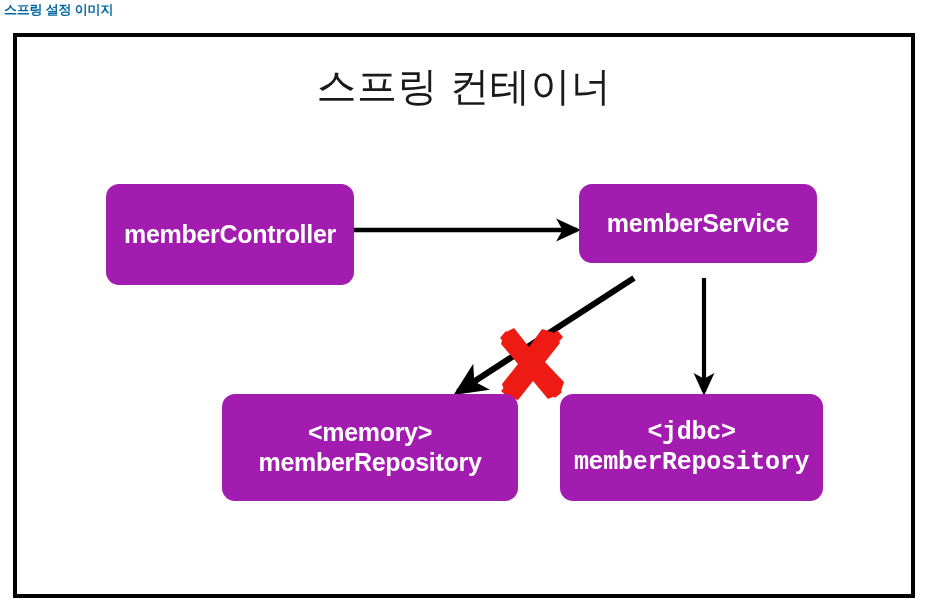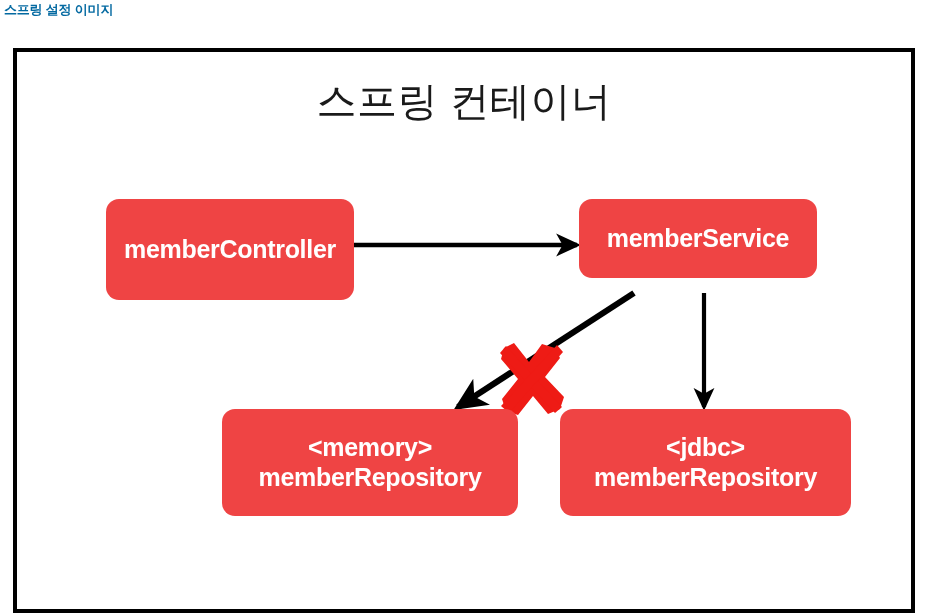--- a/index.html
+++ b/index.html
@@ -24,21 +24,21 @@
     font-weight: bold;
     color: #0369a1;
     letter-spacing: -0.2px;
     white-space: nowrap;
   }
 
   
   #diagram-frame {
     position: absolute;
     left: 13px;
-    top: 48px;
+    top: 33px;
     width: 902px;
     height: 565px;
     box-sizing: border-box;
     border: 4px solid #000000;
     background: #ffffff;
   }
 
   #diagram-title {
     position: absolute;
     left: 0;
@@ -48,21 +48,21 @@
     font-size: 40px;
     color: #1a1a1a;
     font-weight: 400;
     letter-spacing: 0.5px;
   }
 
   
   .bean-box {
     position: absolute;
     box-sizing: border-box;
-    background: #ef4444;
+    background: #a21caf;
     border-radius: 13px;
     color: #ffffff;
     display: flex;
     flex-direction: column;
     align-items: center;
     justify-content: center;
     text-align: center;
     font-size: 25px;
     font-weight: bold;
     line-height: 1.18;
@@ -73,21 +73,21 @@
   #box-member-controller {
     left: 89px;  top: 147px;  width: 248px;  height: 101px;
   }
   #box-member-service {
     left: 562px; top: 147px;  width: 238px;  height: 79px;
   }
   #box-memory-repository {
     left: 205px; top: 357px;  width: 296px;  height: 107px;
   }
   #box-jdbc-repository {
-    left: 543px; top: 357px;  width: 291px;  height: 107px;
+    left: 543px; top: 357px;  width: 263px;  height: 107px; font-family: Liberation Mono, monospace;
   }
 
   .bean-line { display: block; }
 
   
   #connector-layer {
     position: absolute;
     left: 0; top: 0;
     width: 902px;
     height: 565px;

